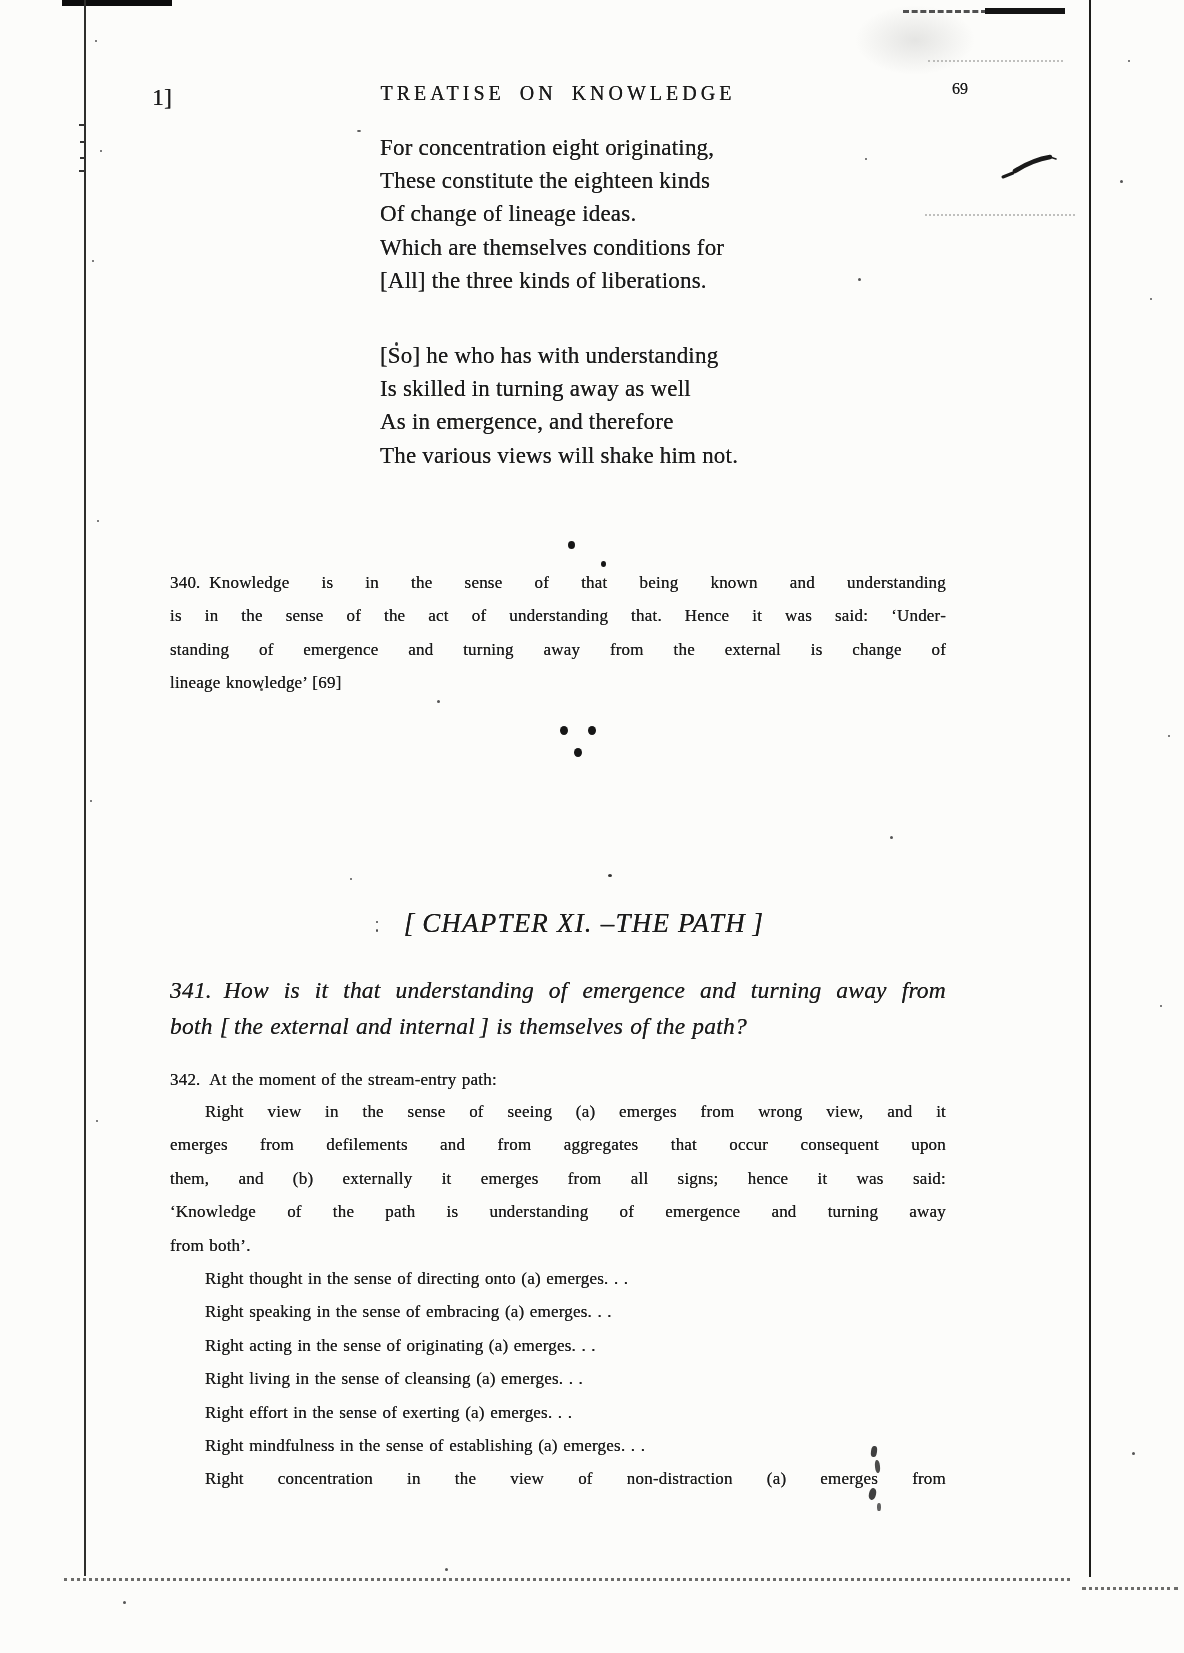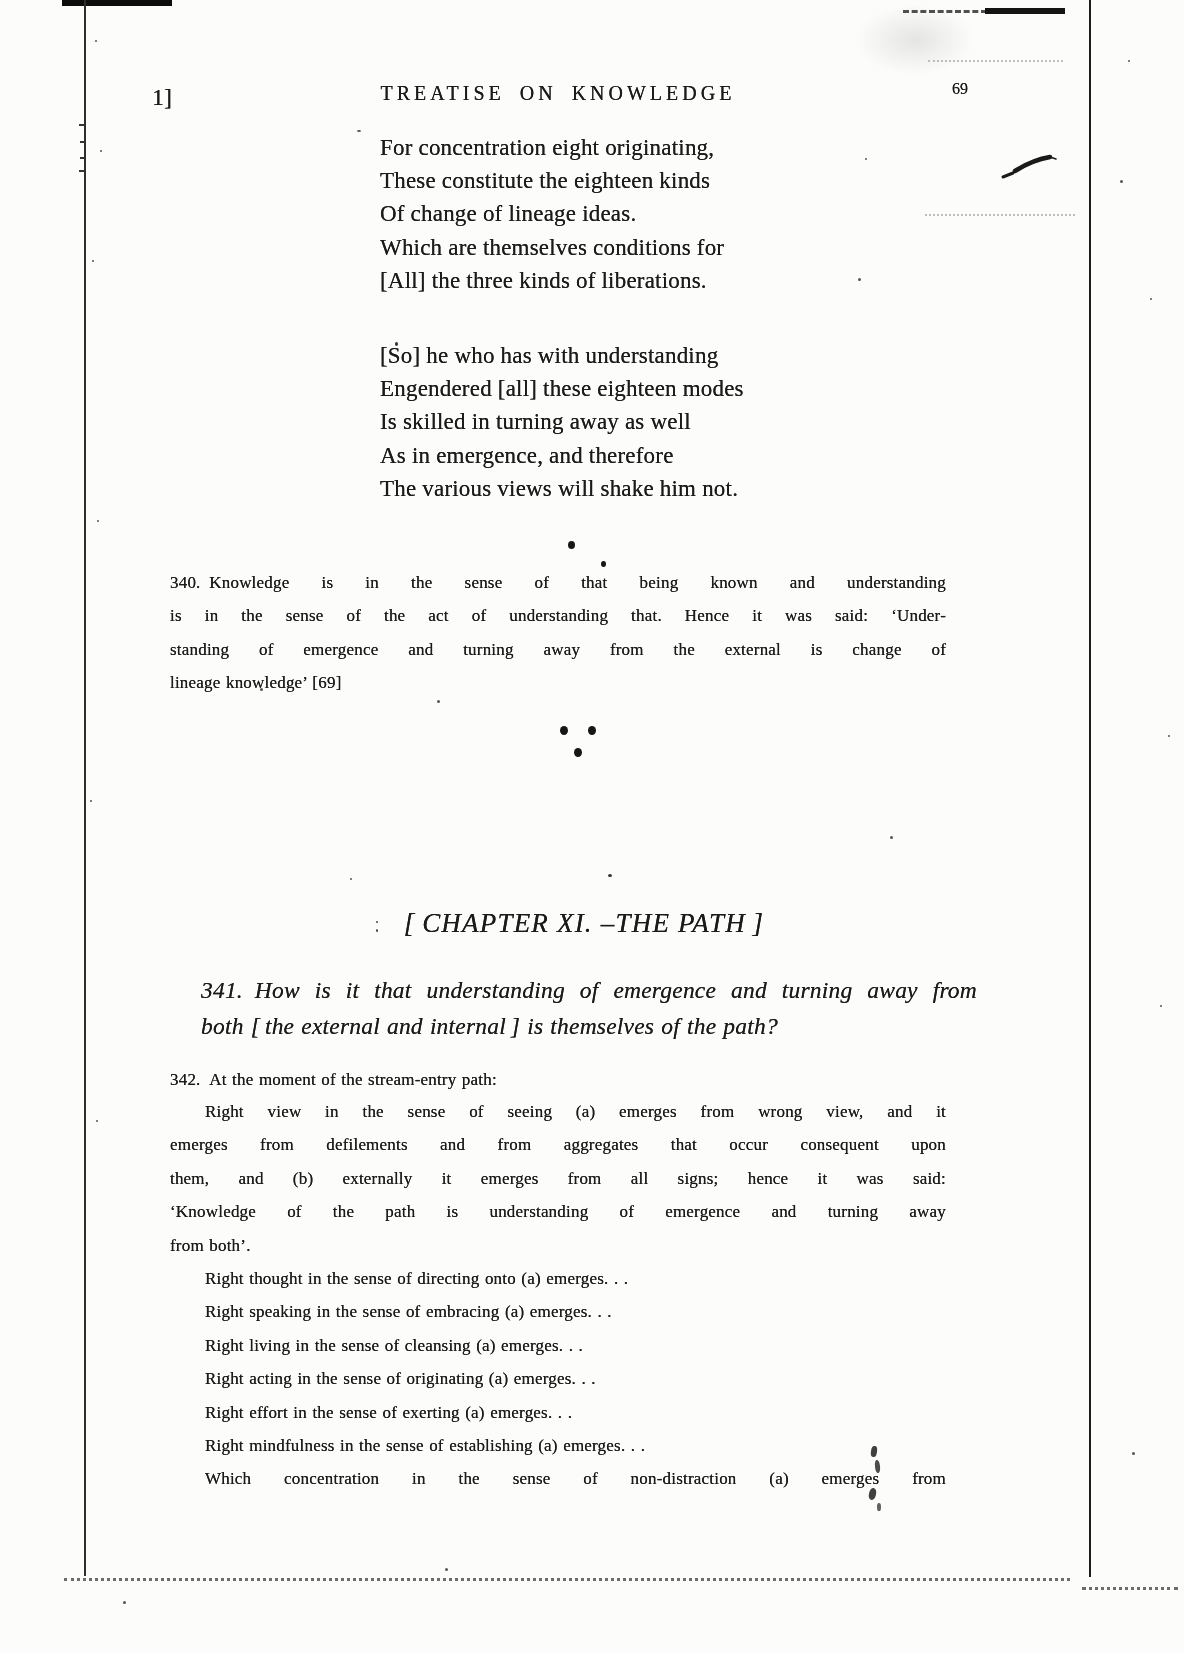--- a/index.html
+++ b/index.html
@@ -66,21 +66,20 @@
   <div class="txt verse" style="left:380px;top:131px;">
     <div class="line">For concentration eight originating,</div>
     <div class="line">These constitute the eighteen kinds</div>
     <div class="line">Of change of lineage ideas.</div>
     <div class="line">Which are themselves conditions for</div>
     <div class="line">[All] the three kinds of liberations.</div>
   </div>
 
   <div class="txt verse" style="left:380px;top:339px;">
     <div class="line">[So] he who has with understanding</div>
-    <div class="line">Engendered [all] these eighteen modes</div>
     <div class="line">Is skilled in turning away as well</div>
     <div class="line">As in emergence, and therefore</div>
     <div class="line">The various views will shake him not.</div>
   </div>
 
   <div class="dot" style="left:568px;top:541px;width:7px;height:8px;"></div>
   <div class="dot" style="left:601px;top:561px;width:5px;height:6px;"></div>
 
   <div class="block body-size" style="left:170px;top:566px;">
     <div class="jl">340. Knowledge is in the sense of that being known and understanding</div>
@@ -90,46 +89,46 @@
   </div>
 
   <div class="dot" style="left:560px;top:726px;width:8px;height:9px;"></div>
   <div class="dot" style="left:588px;top:726px;width:8px;height:9px;"></div>
   <div class="dot" style="left:574px;top:748px;width:8px;height:9px;"></div>
 
   <div class="chapter">[ CHAPTER XI. –THE PATH ]</div>
   <div class="speck" style="left:376px;top:921px;width:2px;height:2px;background:#444;"></div>
   <div class="speck" style="left:376px;top:929px;width:2px;height:3px;background:#444;"></div>
 
-  <div class="block body-size italic p341" style="left:170px;top:972px;margin-left:31px;">
+  <div class="block body-size italic p341" style="left:170px;top:972px;">
     <div class="jl">341. How is it that understanding of emergence and turning away from</div>
     <div class="nl">both [ the external and internal ] is themselves of the path?</div>
   </div>
 
   <div class="txt body-size" style="left:170px;top:1063px;line-height:33.4px;white-space:nowrap;">342. At the moment of the stream-entry path:</div>
 
   <div class="block body-size" style="left:170px;top:1095px;">
     <div class="jl indent">Right view in the sense of seeing (a) emerges from wrong view, and it</div>
     <div class="jl">emerges from defilements and from aggregates that occur consequent upon</div>
     <div class="jl">them, and (b) externally it emerges from all signs; hence it was said:</div>
     <div class="jl">‘Knowledge of the path is understanding of emergence and turning away</div>
     <div class="nl">from both’.</div>
   </div>
 
   <div class="block body-size" style="left:170px;top:1262px;">
     <div class="nl indent">Right thought in the sense of directing onto (a) emerges. . .</div>
     <div class="nl indent">Right speaking in the sense of embracing (a) emerges. . .</div>
+    <div class="nl indent">Right acting in the sense of originating (a) emerges. . .</div>
     <div class="nl indent">Right living in the sense of cleansing (a) emerges. . .</div>
-    <div class="nl indent">Right acting in the sense of originating (a) emerges. . .</div>
     <div class="nl indent">Right effort in the sense of exerting (a) emerges. . .</div>
     <div class="nl indent">Right mindfulness in the sense of establishing (a) emerges. . .</div>
   </div>
 
   <div class="block body-size" style="left:170px;top:1462px;">
-    <div class="jl indent">Which concentration in the sense of non-distraction (a) emerges from</div>
+    <div class="jl indent">Right concentration in the view of non-distraction (a) emerges from</div>
   </div>
 
   <svg width="60" height="32" viewBox="0 0 60 32" style="position:absolute;left:1000px;top:150px;">
     <path d="M3,27 L13,23" stroke="#1a1a1a" stroke-width="3" fill="none" stroke-linecap="round"></path>
     <path d="M15,21 C 26,14 38,9 50,7" stroke="#1a1a1a" stroke-width="4.5" fill="none" stroke-linecap="round"></path>
     <path d="M50,7 L56,9" stroke="#1a1a1a" stroke-width="1.5" fill="none" stroke-linecap="round"></path>
   </svg>
 
   <div class="ink" style="left:871px;top:1446px;width:6px;height:11px;transform:rotate(8deg);opacity:.85;"></div>
   <div class="ink" style="left:875px;top:1460px;width:5px;height:13px;transform:rotate(-6deg);opacity:.8;"></div>

